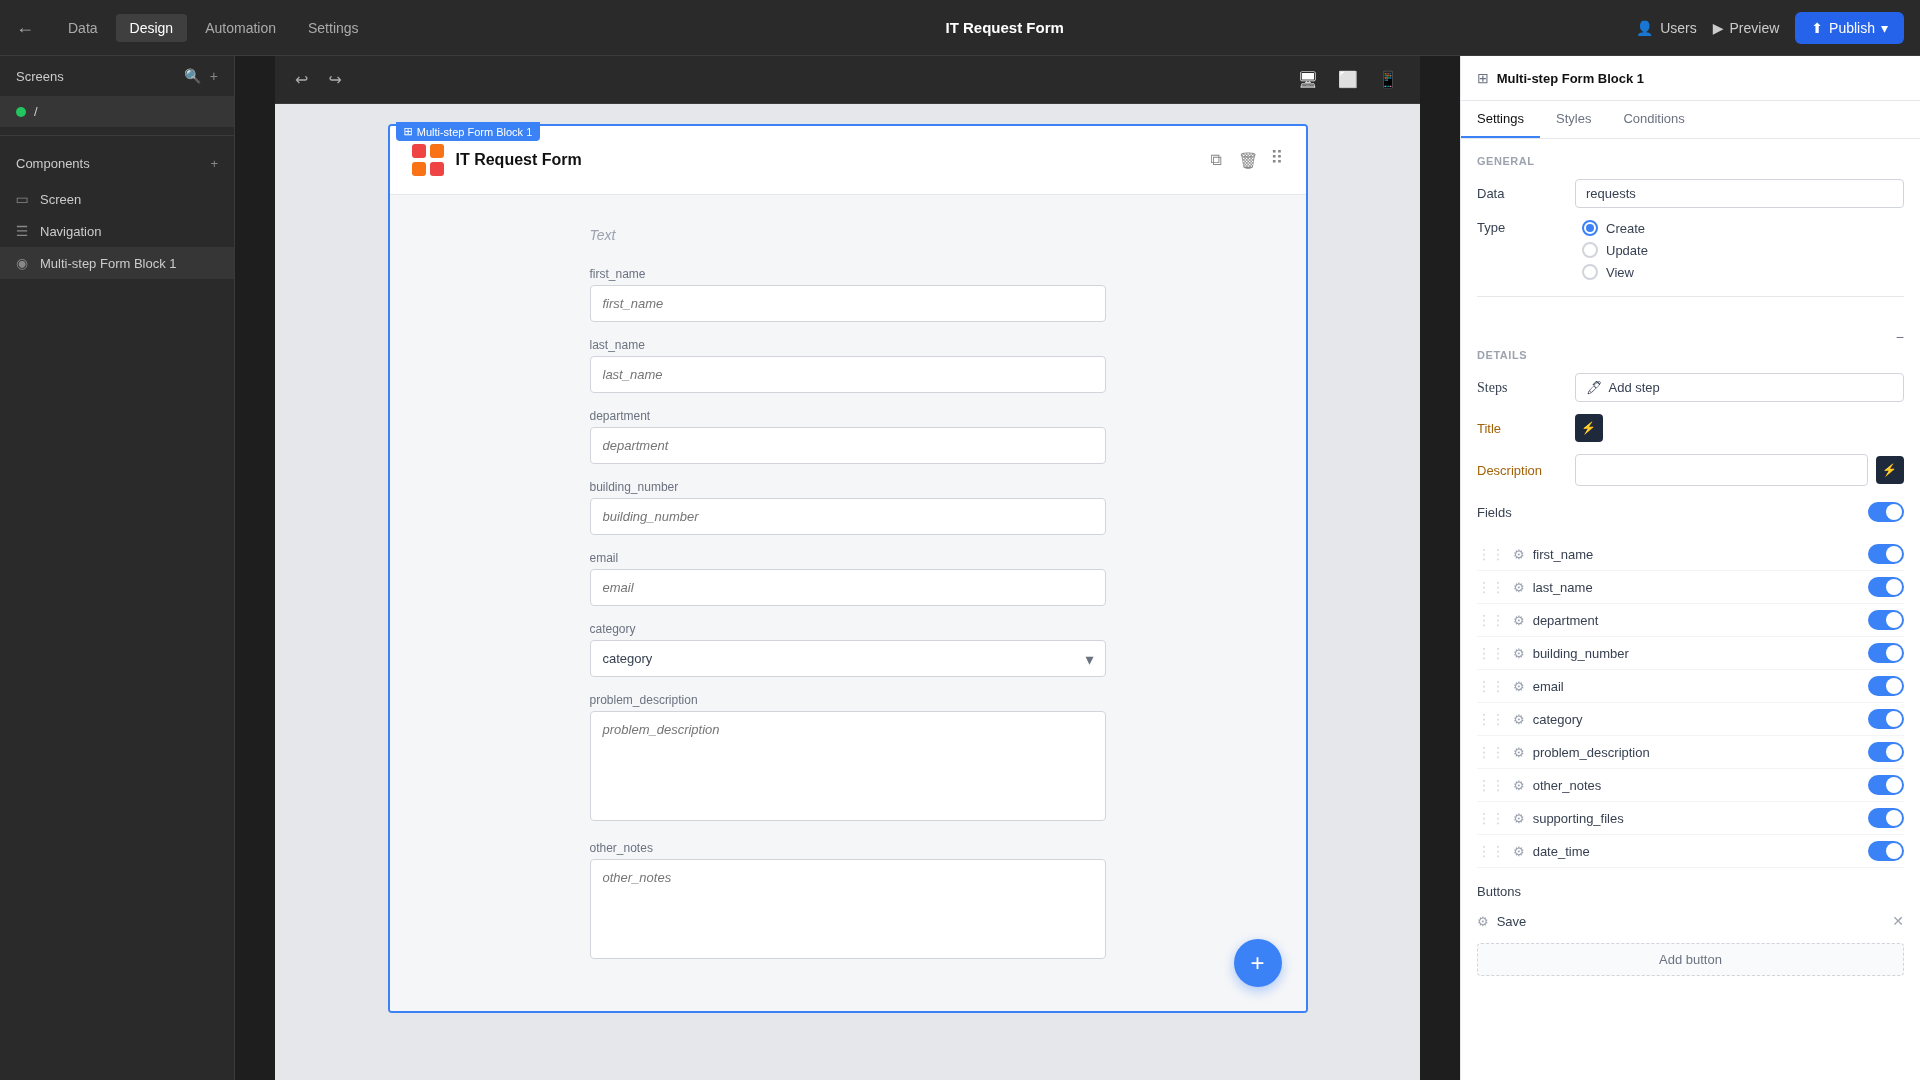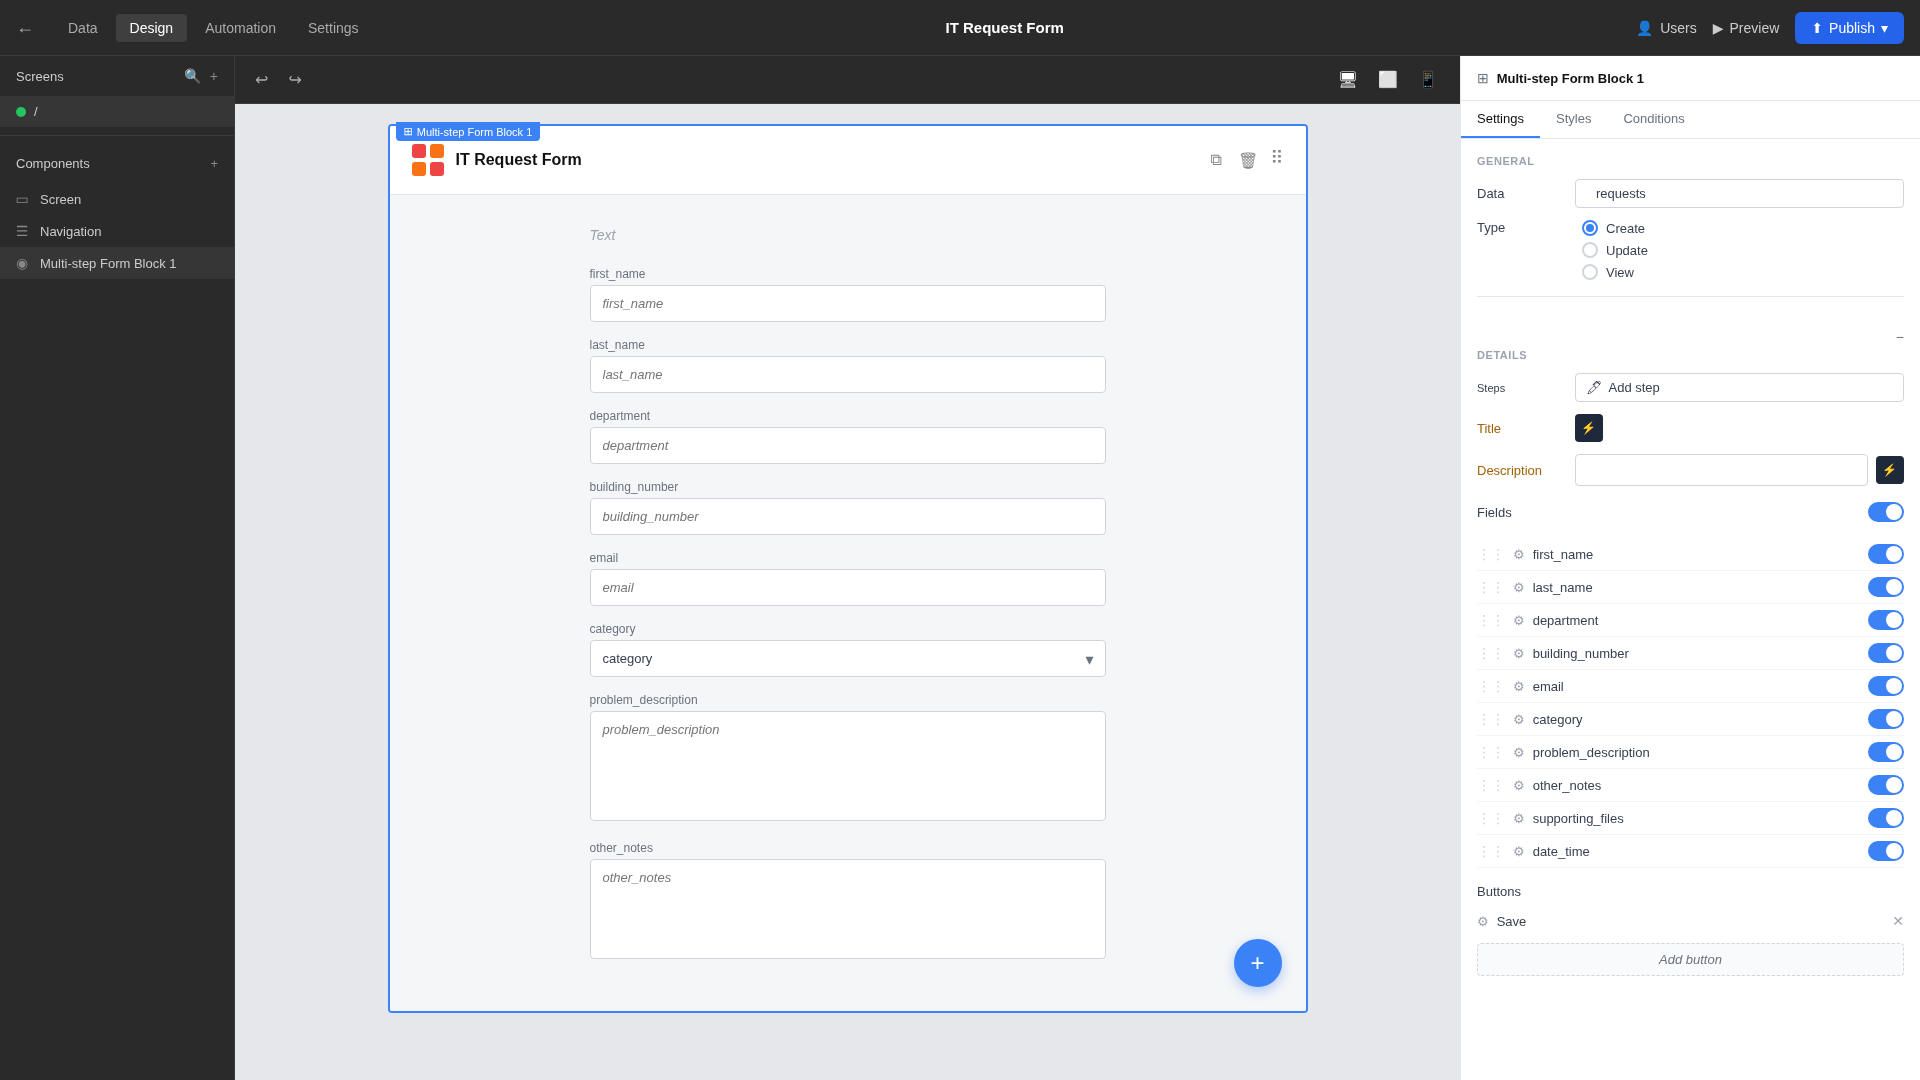--- a/index.html
+++ b/index.html
@@ -30,21 +30,21 @@
       padding: 8px 16px;
       border-radius: 6px;
       font-size: 14px;
       cursor: pointer;
       display: flex;
       align-items: center;
       gap: 6px;
     }
 
     
-    .main { display: flex; flex: 1; overflow: hidden; }
+    .main { display: flex; flex: 1; overflow: hidden; gap: 40px; }
 
     
     .left-sidebar {
       width: 235px;
       background: #2a2a2a;
       border-right: 1px solid #3a3a3a;
       display: flex;
       flex-direction: column;
       flex-shrink: 0;
     }
@@ -273,21 +273,21 @@
       display: flex;
       align-items: center;
       margin-bottom: 12px;
       gap: 8px;
     }
     .field-row-label { font-size: 13px; color: #374151; width: 90px; flex-shrink: 0; }
     .field-row-value { flex: 1; }
 
     .select-input {
       width: 100%;
-      padding: 6px 20px;
+      padding: 6px 10px;
       border: 1px solid #d1d5db;
       border-radius: 4px;
       font-size: 13px;
       color: #374151;
       background: #fff;
       appearance: none;
       cursor: pointer;
     }
 
     .radio-group { display: flex; flex-direction: column; gap: 6px; }
@@ -305,21 +305,21 @@
 
     .details-header {
       display: flex;
       align-items: center;
       justify-content: space-between;
       margin-bottom: 12px;
     }
     .details-collapse { color: #6b7280; cursor: pointer; font-size: 14px; }
 
     .steps-row { display: flex; align-items: center; gap: 8px; margin-bottom: 12px; }
-    .steps-label { font-size: 11px; color: #374151; width: 90px; flex-shrink: 0; }
+    .steps-label { font-size: 14px; color: #374151; width: 90px; flex-shrink: 0; font-family: Liberation Serif, serif; }
     .add-step-btn {
       flex: 1;
       padding: 6px 10px;
       border: 1px solid #d1d5db;
       border-radius: 4px;
       background: #fff;
       font-size: 13px;
       color: #374151;
       cursor: pointer;
       display: flex;
@@ -419,21 +419,20 @@
       width: 100%;
       padding: 8px;
       border: 1px dashed #d1d5db;
       border-radius: 4px;
       background: #f9fafb;
       font-size: 13px;
       color: #6b7280;
       cursor: pointer;
       text-align: center;
       margin-top: 8px;
-      font-style: italic;
     }
 
     
     ::-webkit-scrollbar { width: 6px; }
     ::-webkit-scrollbar-track { background: transparent; }
     ::-webkit-scrollbar-thumb { background: #d1d5db; border-radius: 3px; }
   </style>
 </head>
 <body>
 

